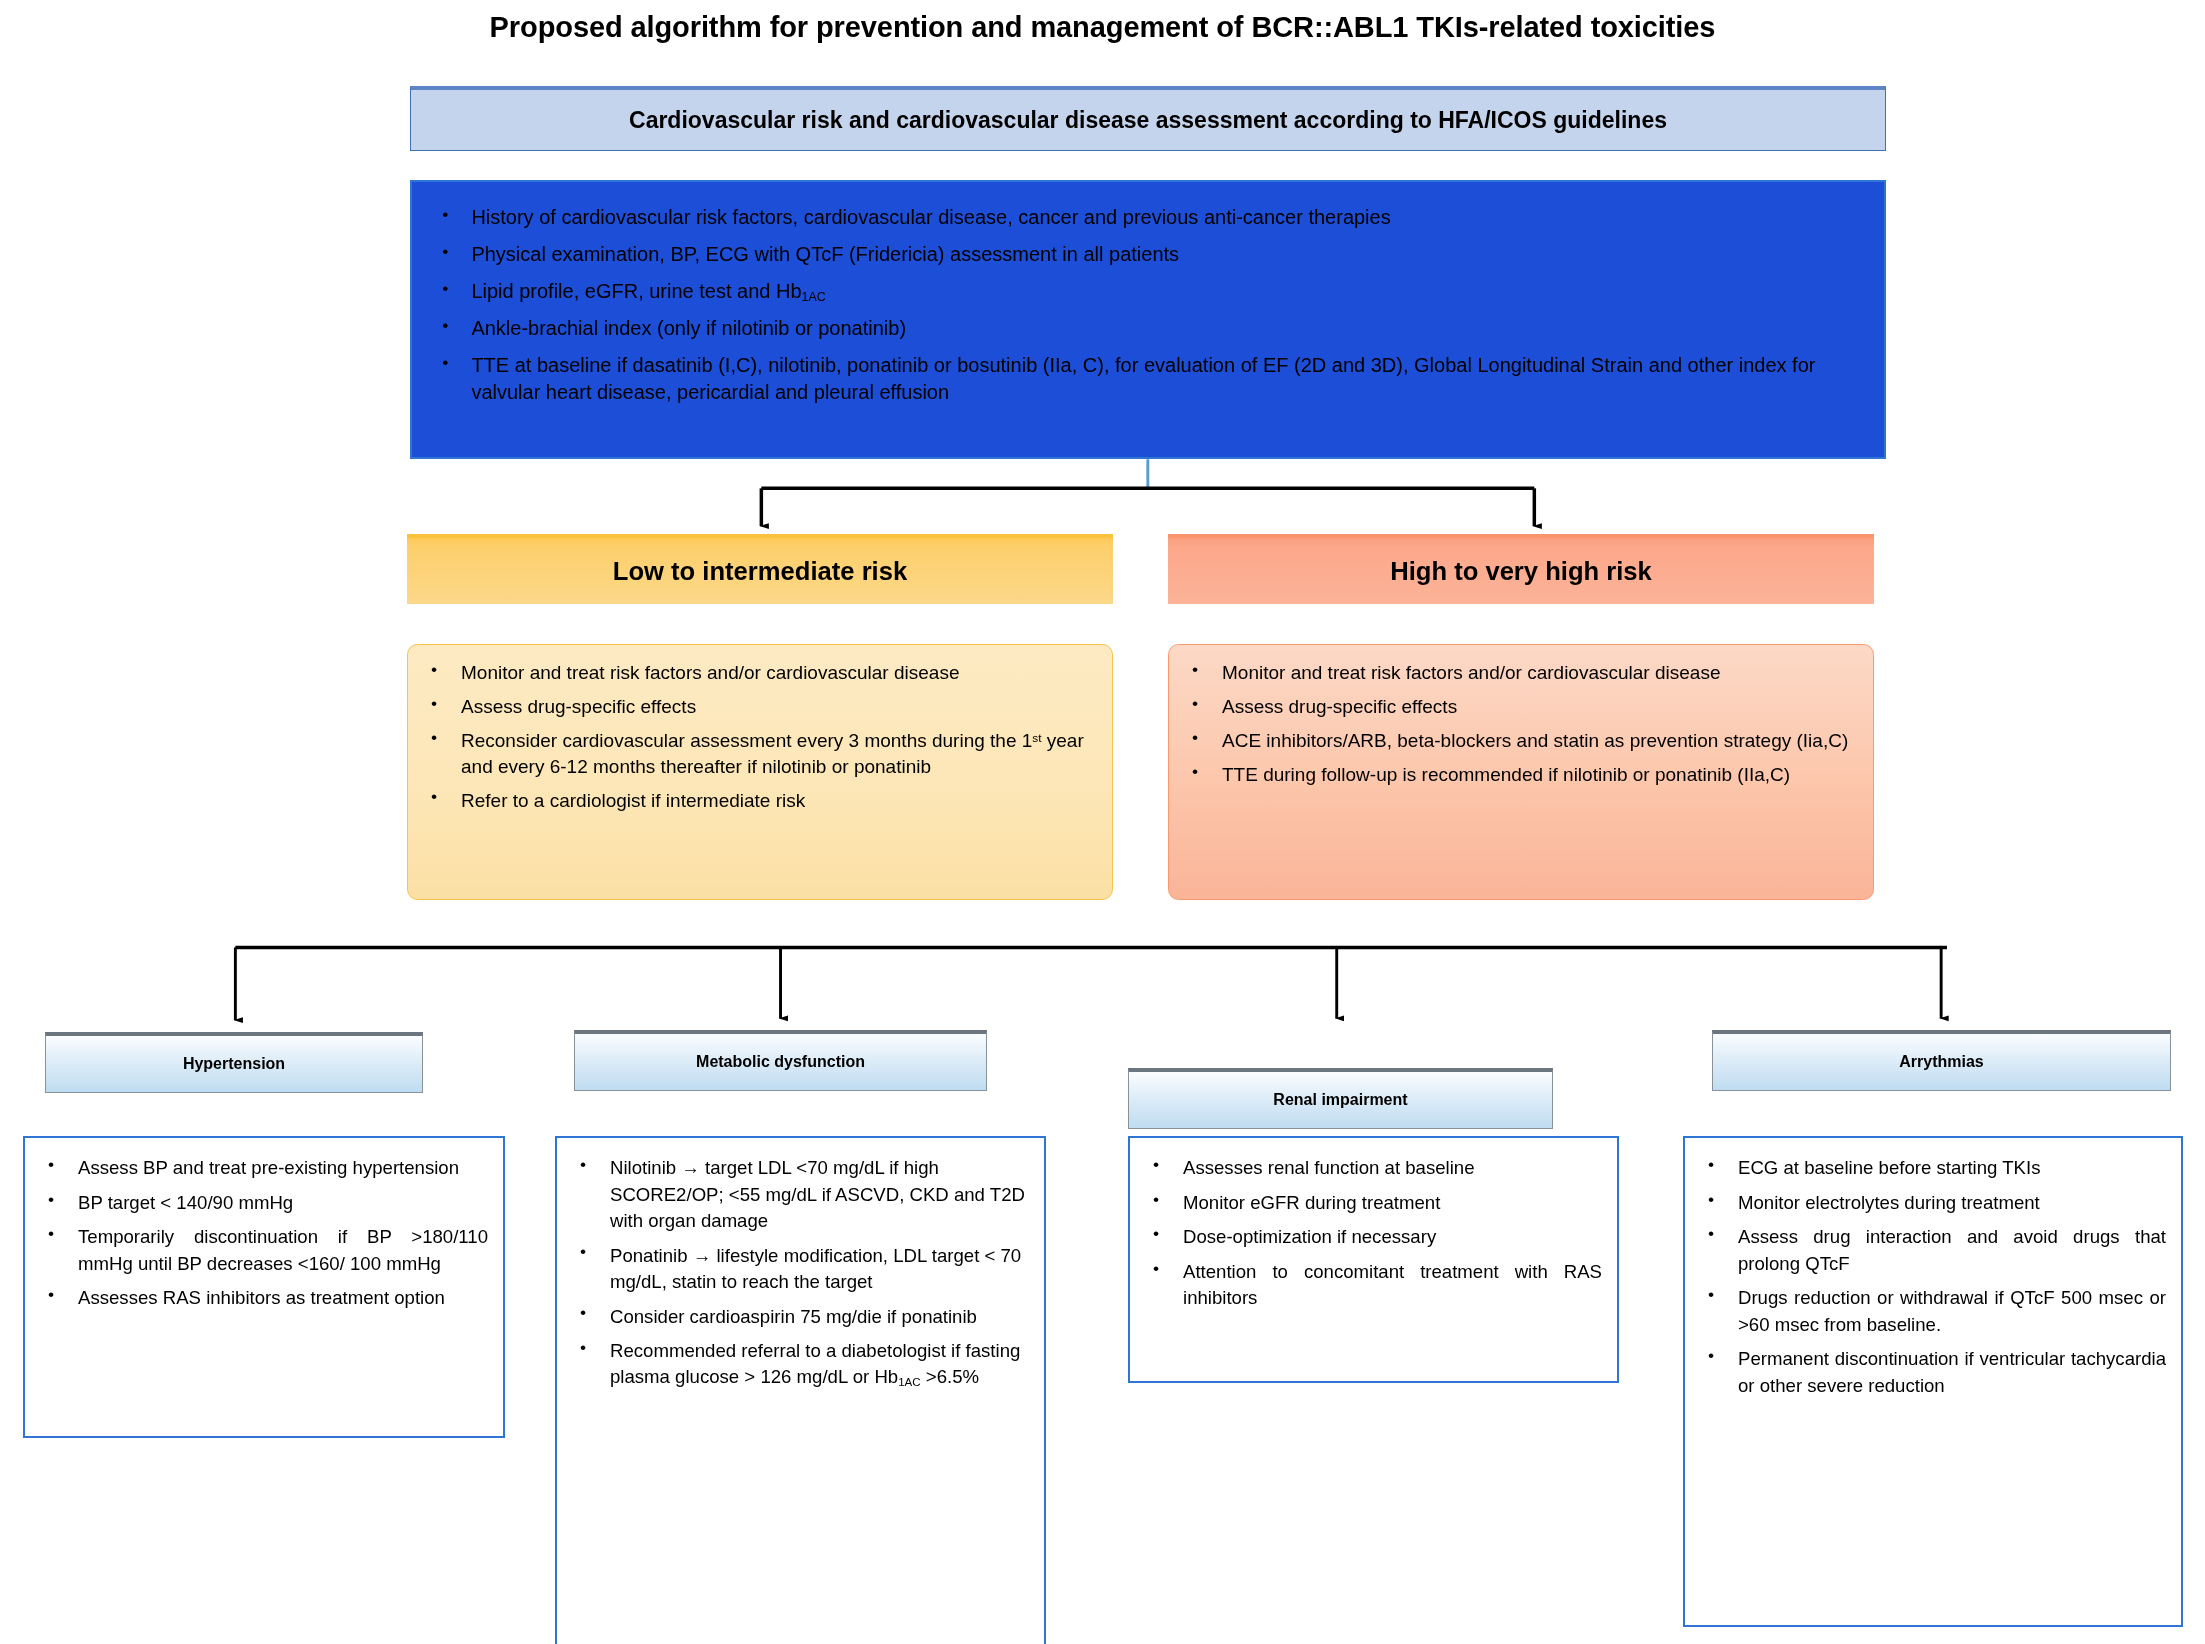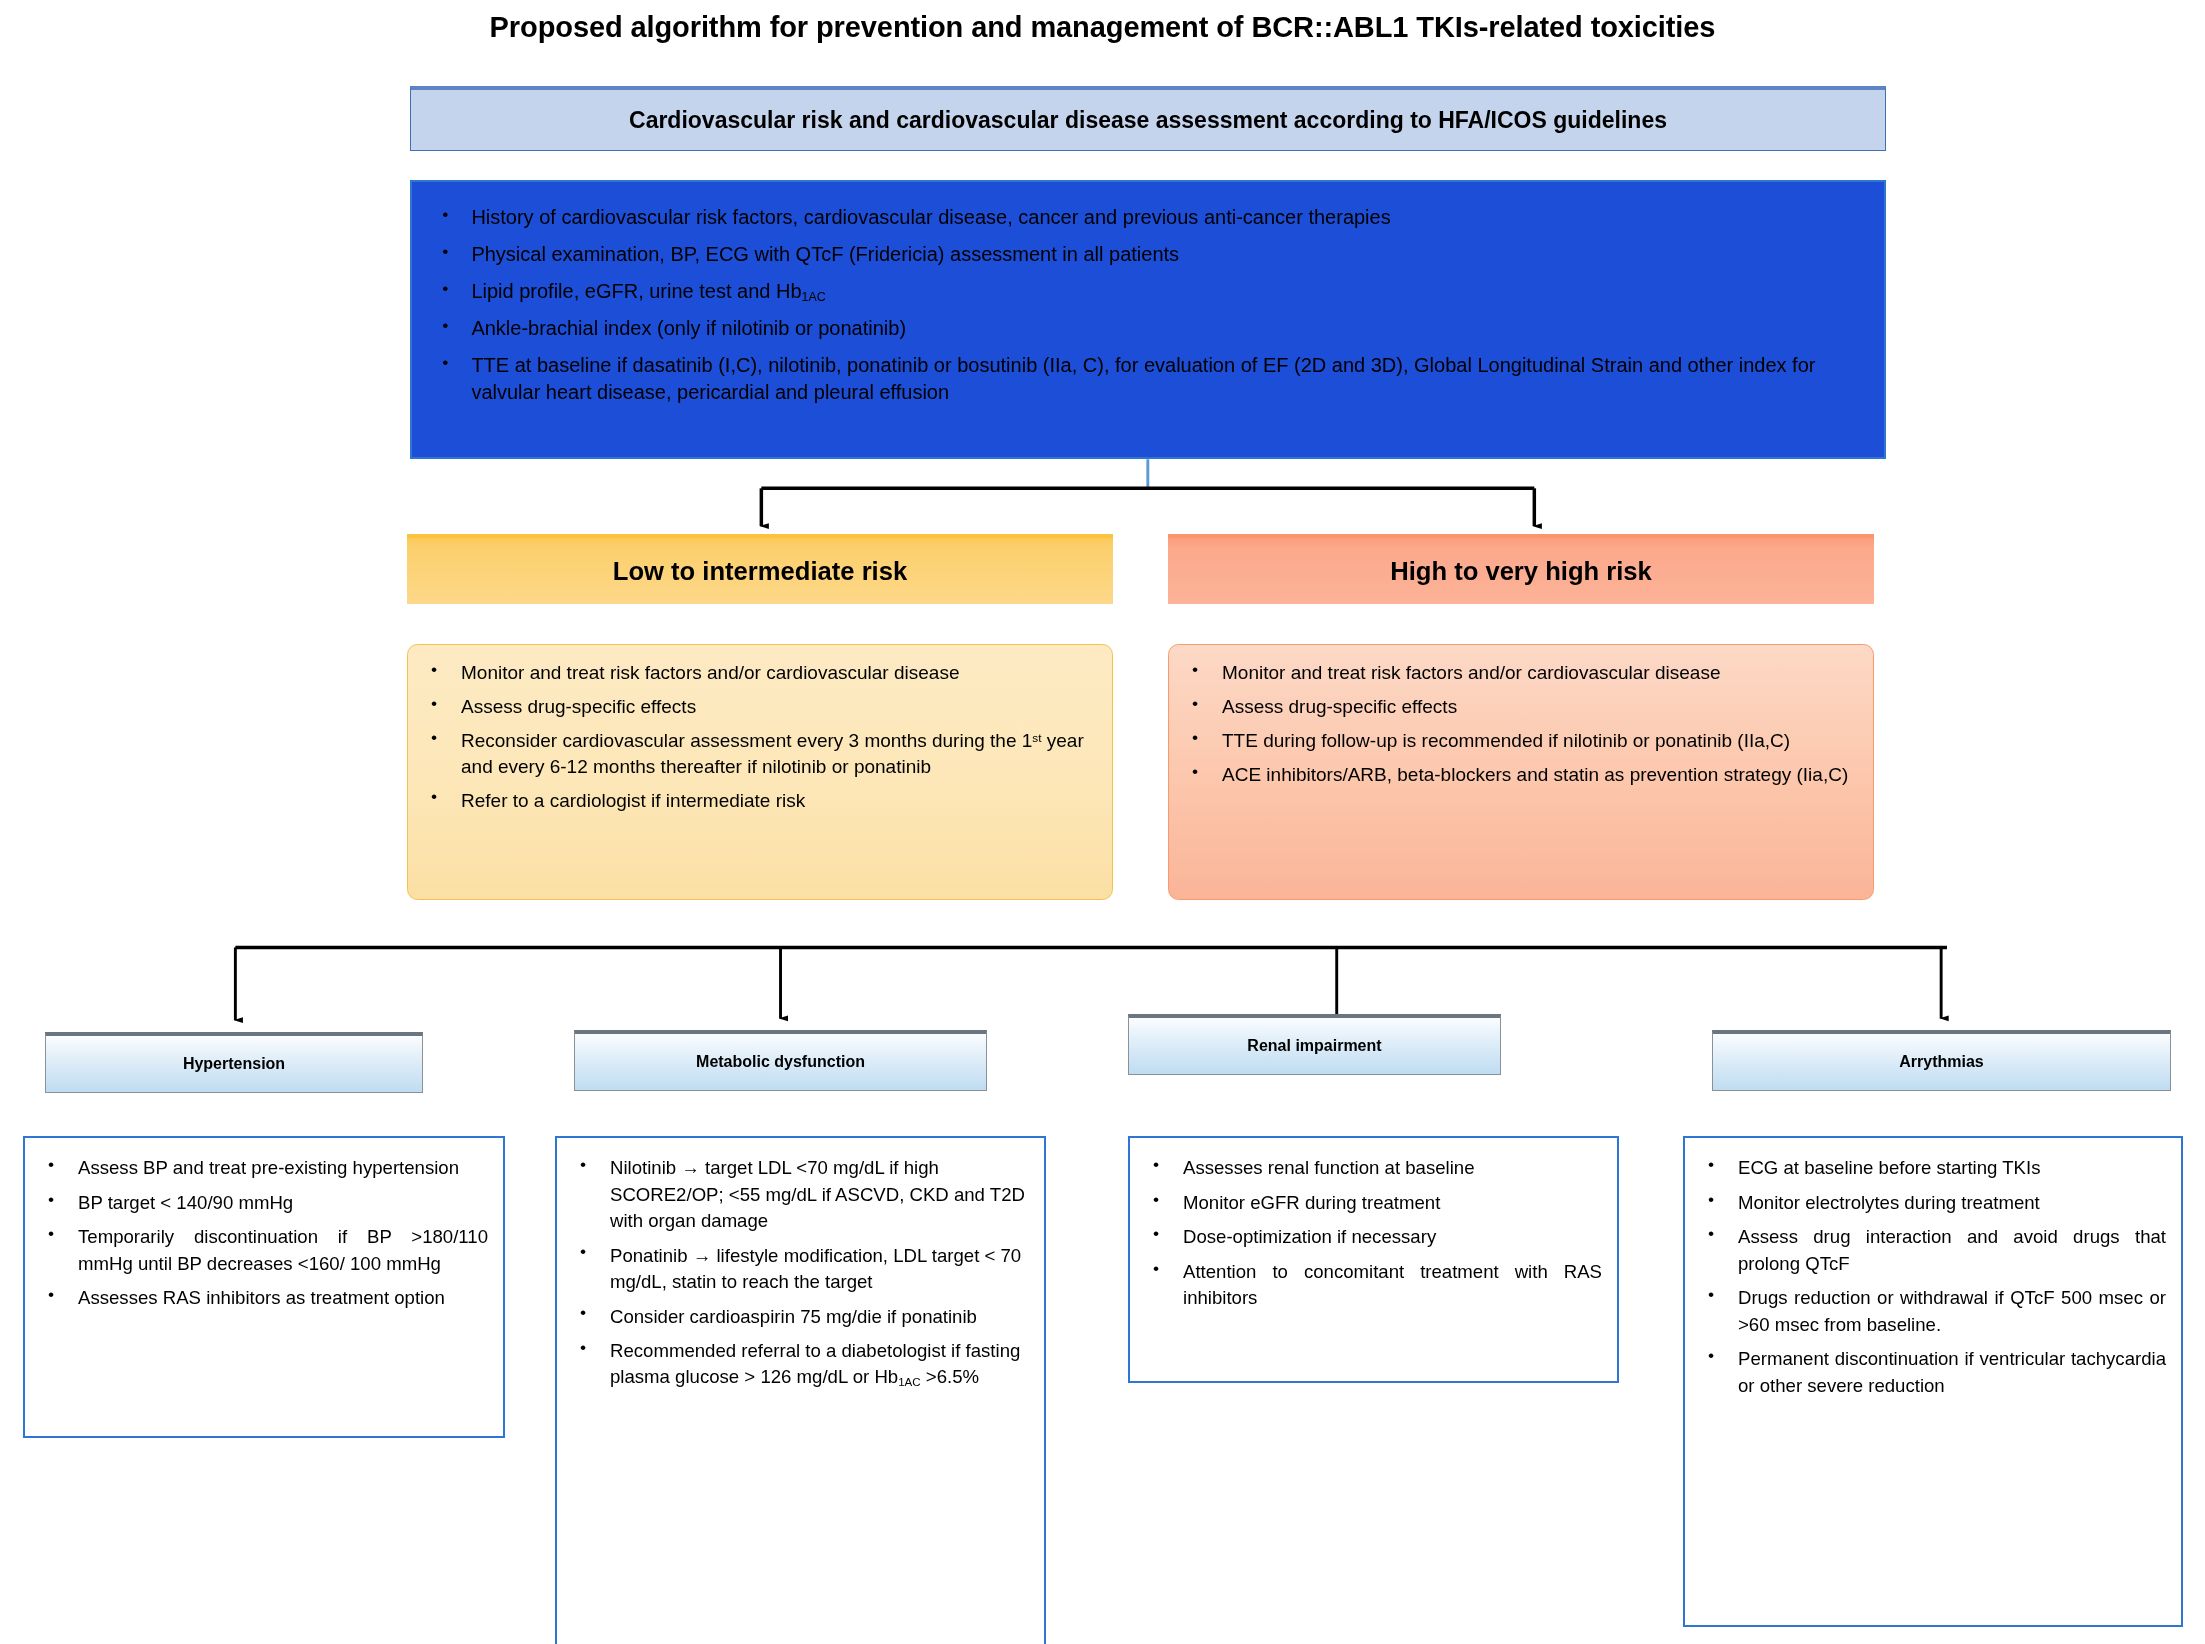--- a/index.html
+++ b/index.html
@@ -114,21 +114,21 @@
     align-items: center;
     justify-content: center;
     font-size: 16px;
     font-weight: bold;
     background: linear-gradient(180deg, #fbfdff 0%, #e2eff9 38%, #bfdcf1 100%);
     border: 1.7px solid #8a9299;
     border-top: 4.7px solid #6b7680;
   }
   #cat-header-hypertension   { left: 45px;   top: 1032px; width: 378px; }
   #cat-header-metabolic      { left: 574px;  top: 1030px; width: 413px; }
-  #cat-header-renal          { left: 1128px; top: 1014px; width: 373px; text-align: center; }
+  #cat-header-renal          { left: 1128px; top: 1068px; width: 425px; text-align: center; }
   #cat-header-arrythmias     { left: 1712px; top: 1030px; width: 459px; }
 
   
   .cat-body {
     background: #ffffff;
     border: 2.9px solid #2e75d4;
     padding: 17.4px 15px 15px 15px;
   }
   #cat-body-hypertension { left: 23px;   top: 1136px; width: 482px;  height: 302px; }
   #cat-body-metabolic    { left: 555px;  top: 1136px; width: 491px;  height: 600px; }
@@ -254,22 +254,22 @@
   </ul>
 </div>
 
 <div class="box risk-header" id="header-high-risk">
   <span>High to very high risk</span>
 </div>
 <div class="box risk-body" id="body-high-risk">
   <ul class="bl risk-list">
     <li>Monitor and treat risk factors and/or cardiovascular disease</li>
     <li>Assess drug-specific effects</li>
+    <li>ACE inhibitors/ARB, beta-blockers and statin as prevention strategy (Iia,C)</li>
     <li>TTE during follow-up is recommended if nilotinib or ponatinib (IIa,C)</li>
-    <li>ACE inhibitors/ARB, beta-blockers and statin as prevention strategy (Iia,C)</li>
   </ul>
 </div>
 
 <div class="box cat-header" id="cat-header-hypertension">
   <span>Hypertension</span>
 </div>
 <div class="box cat-header" id="cat-header-metabolic">
   <span>Metabolic dysfunction</span>
 </div>
 <div class="box cat-header" id="cat-header-renal">

